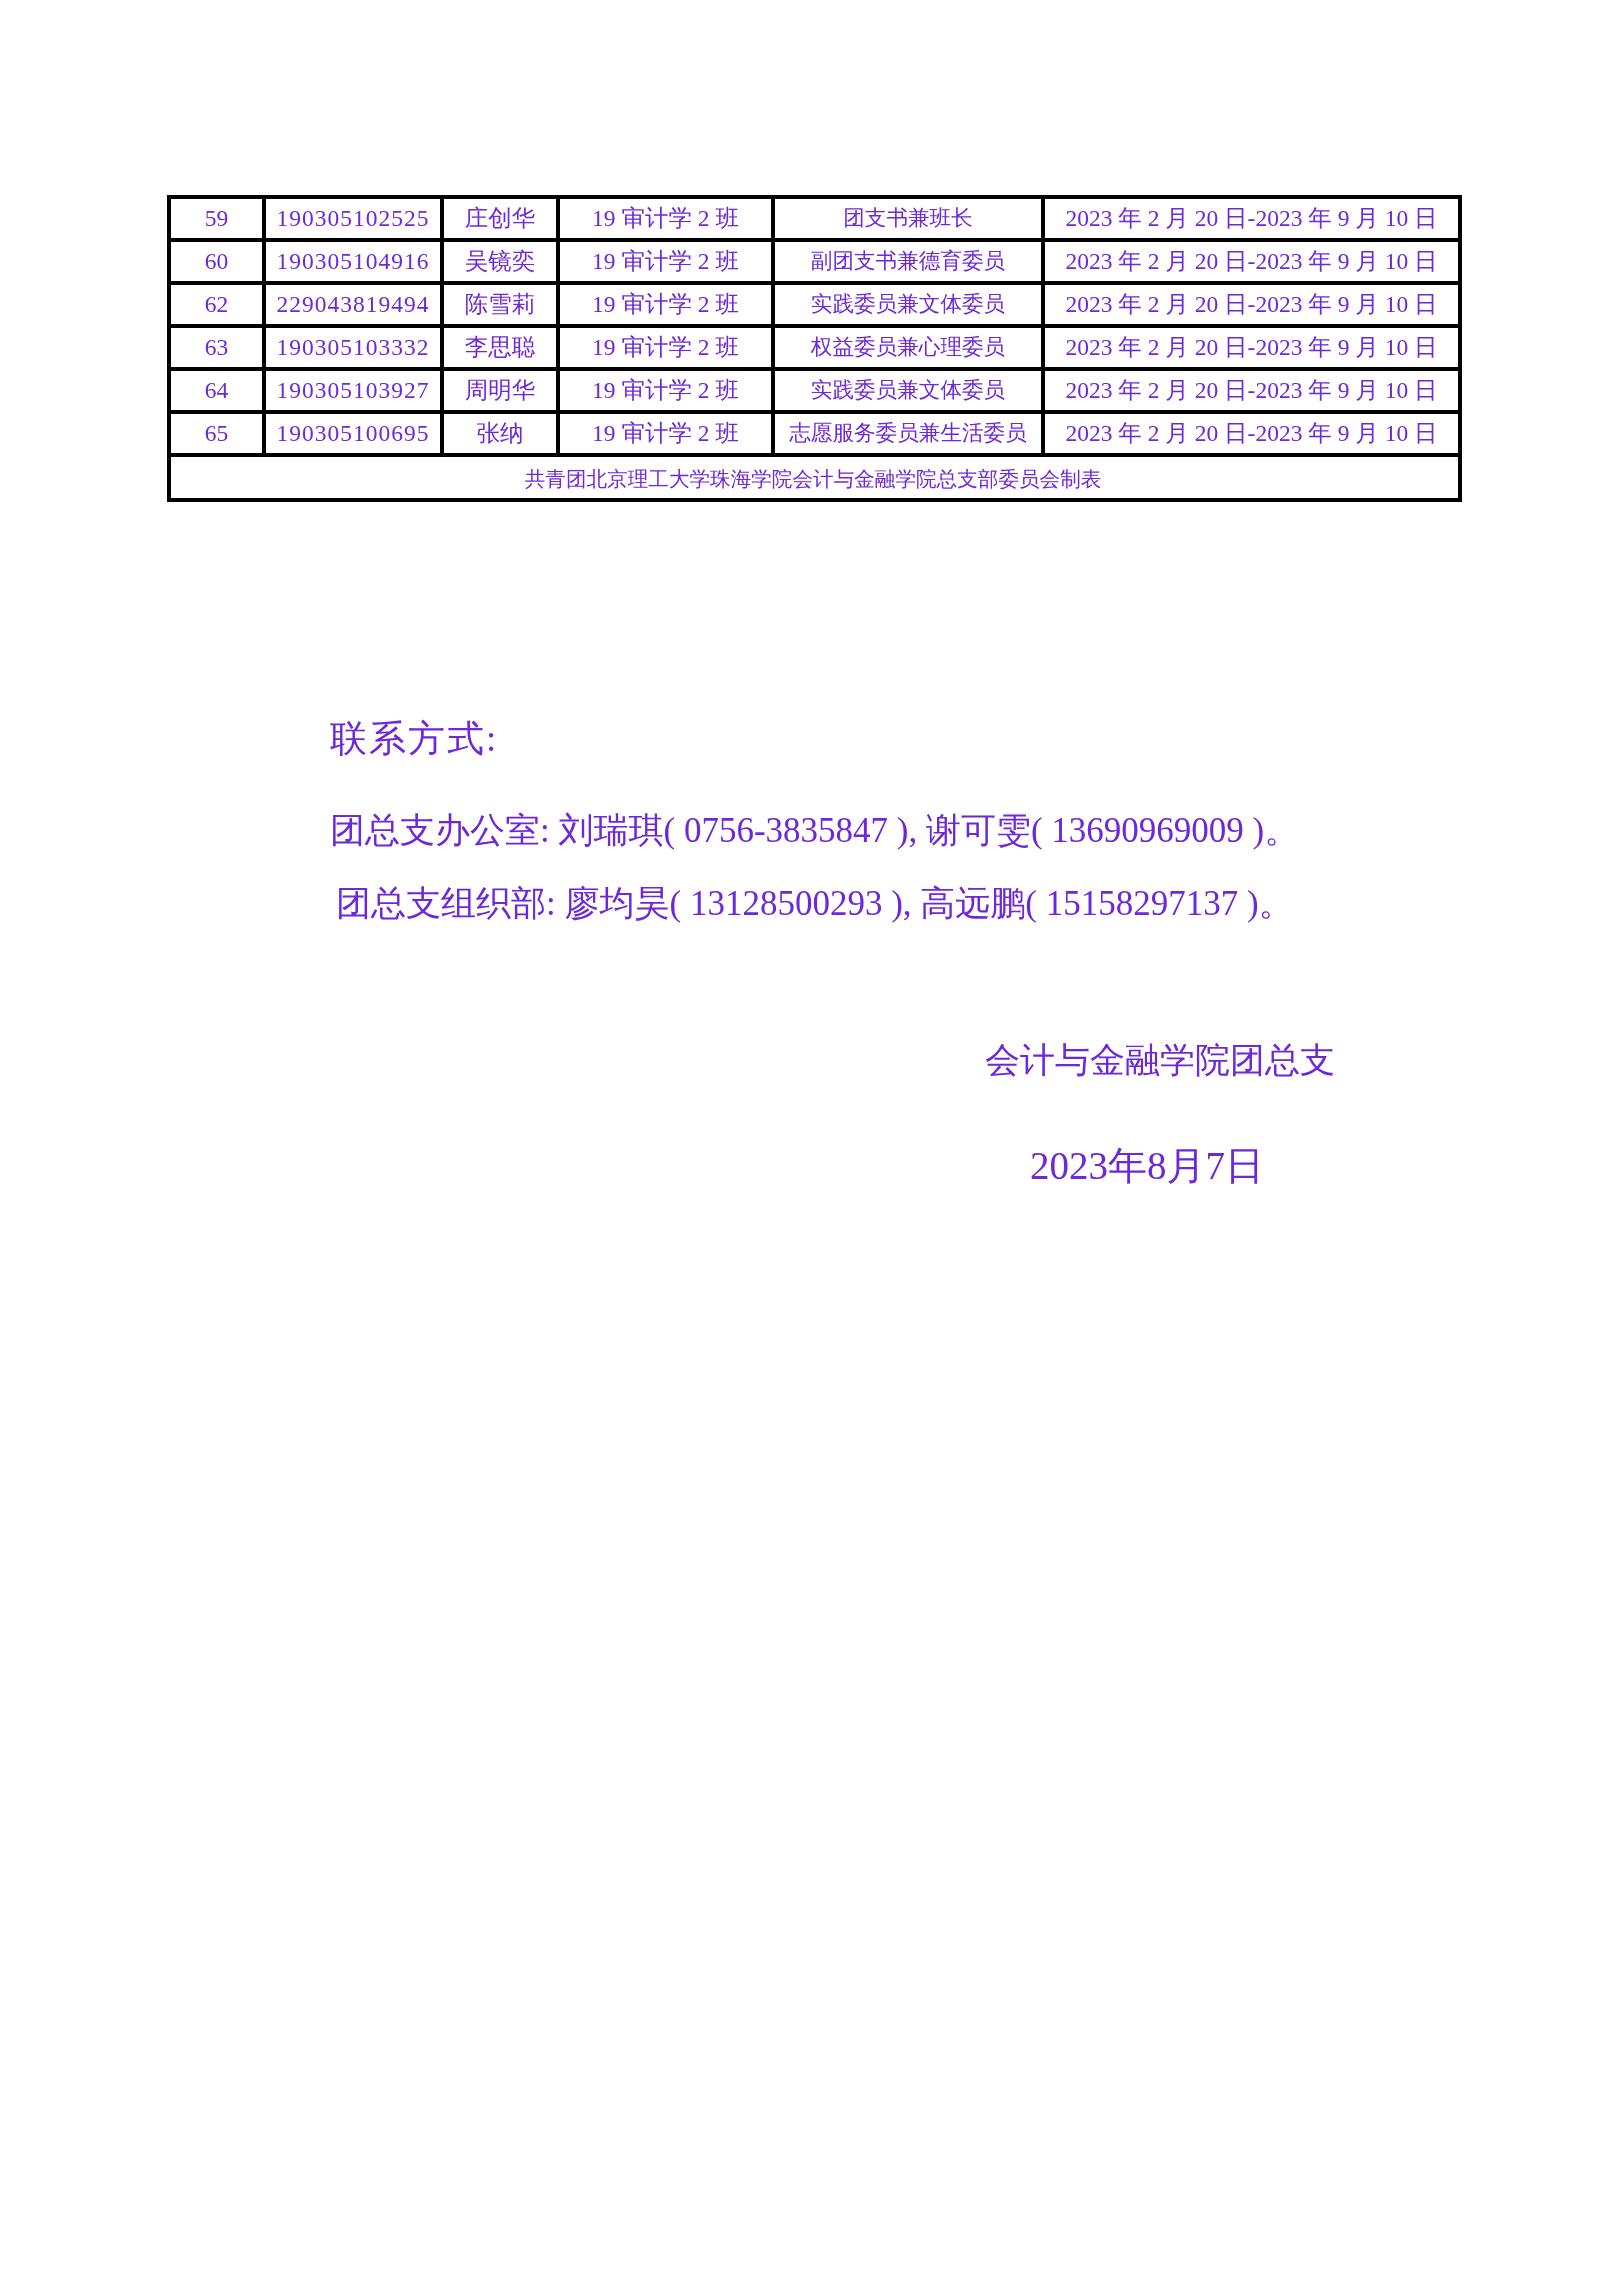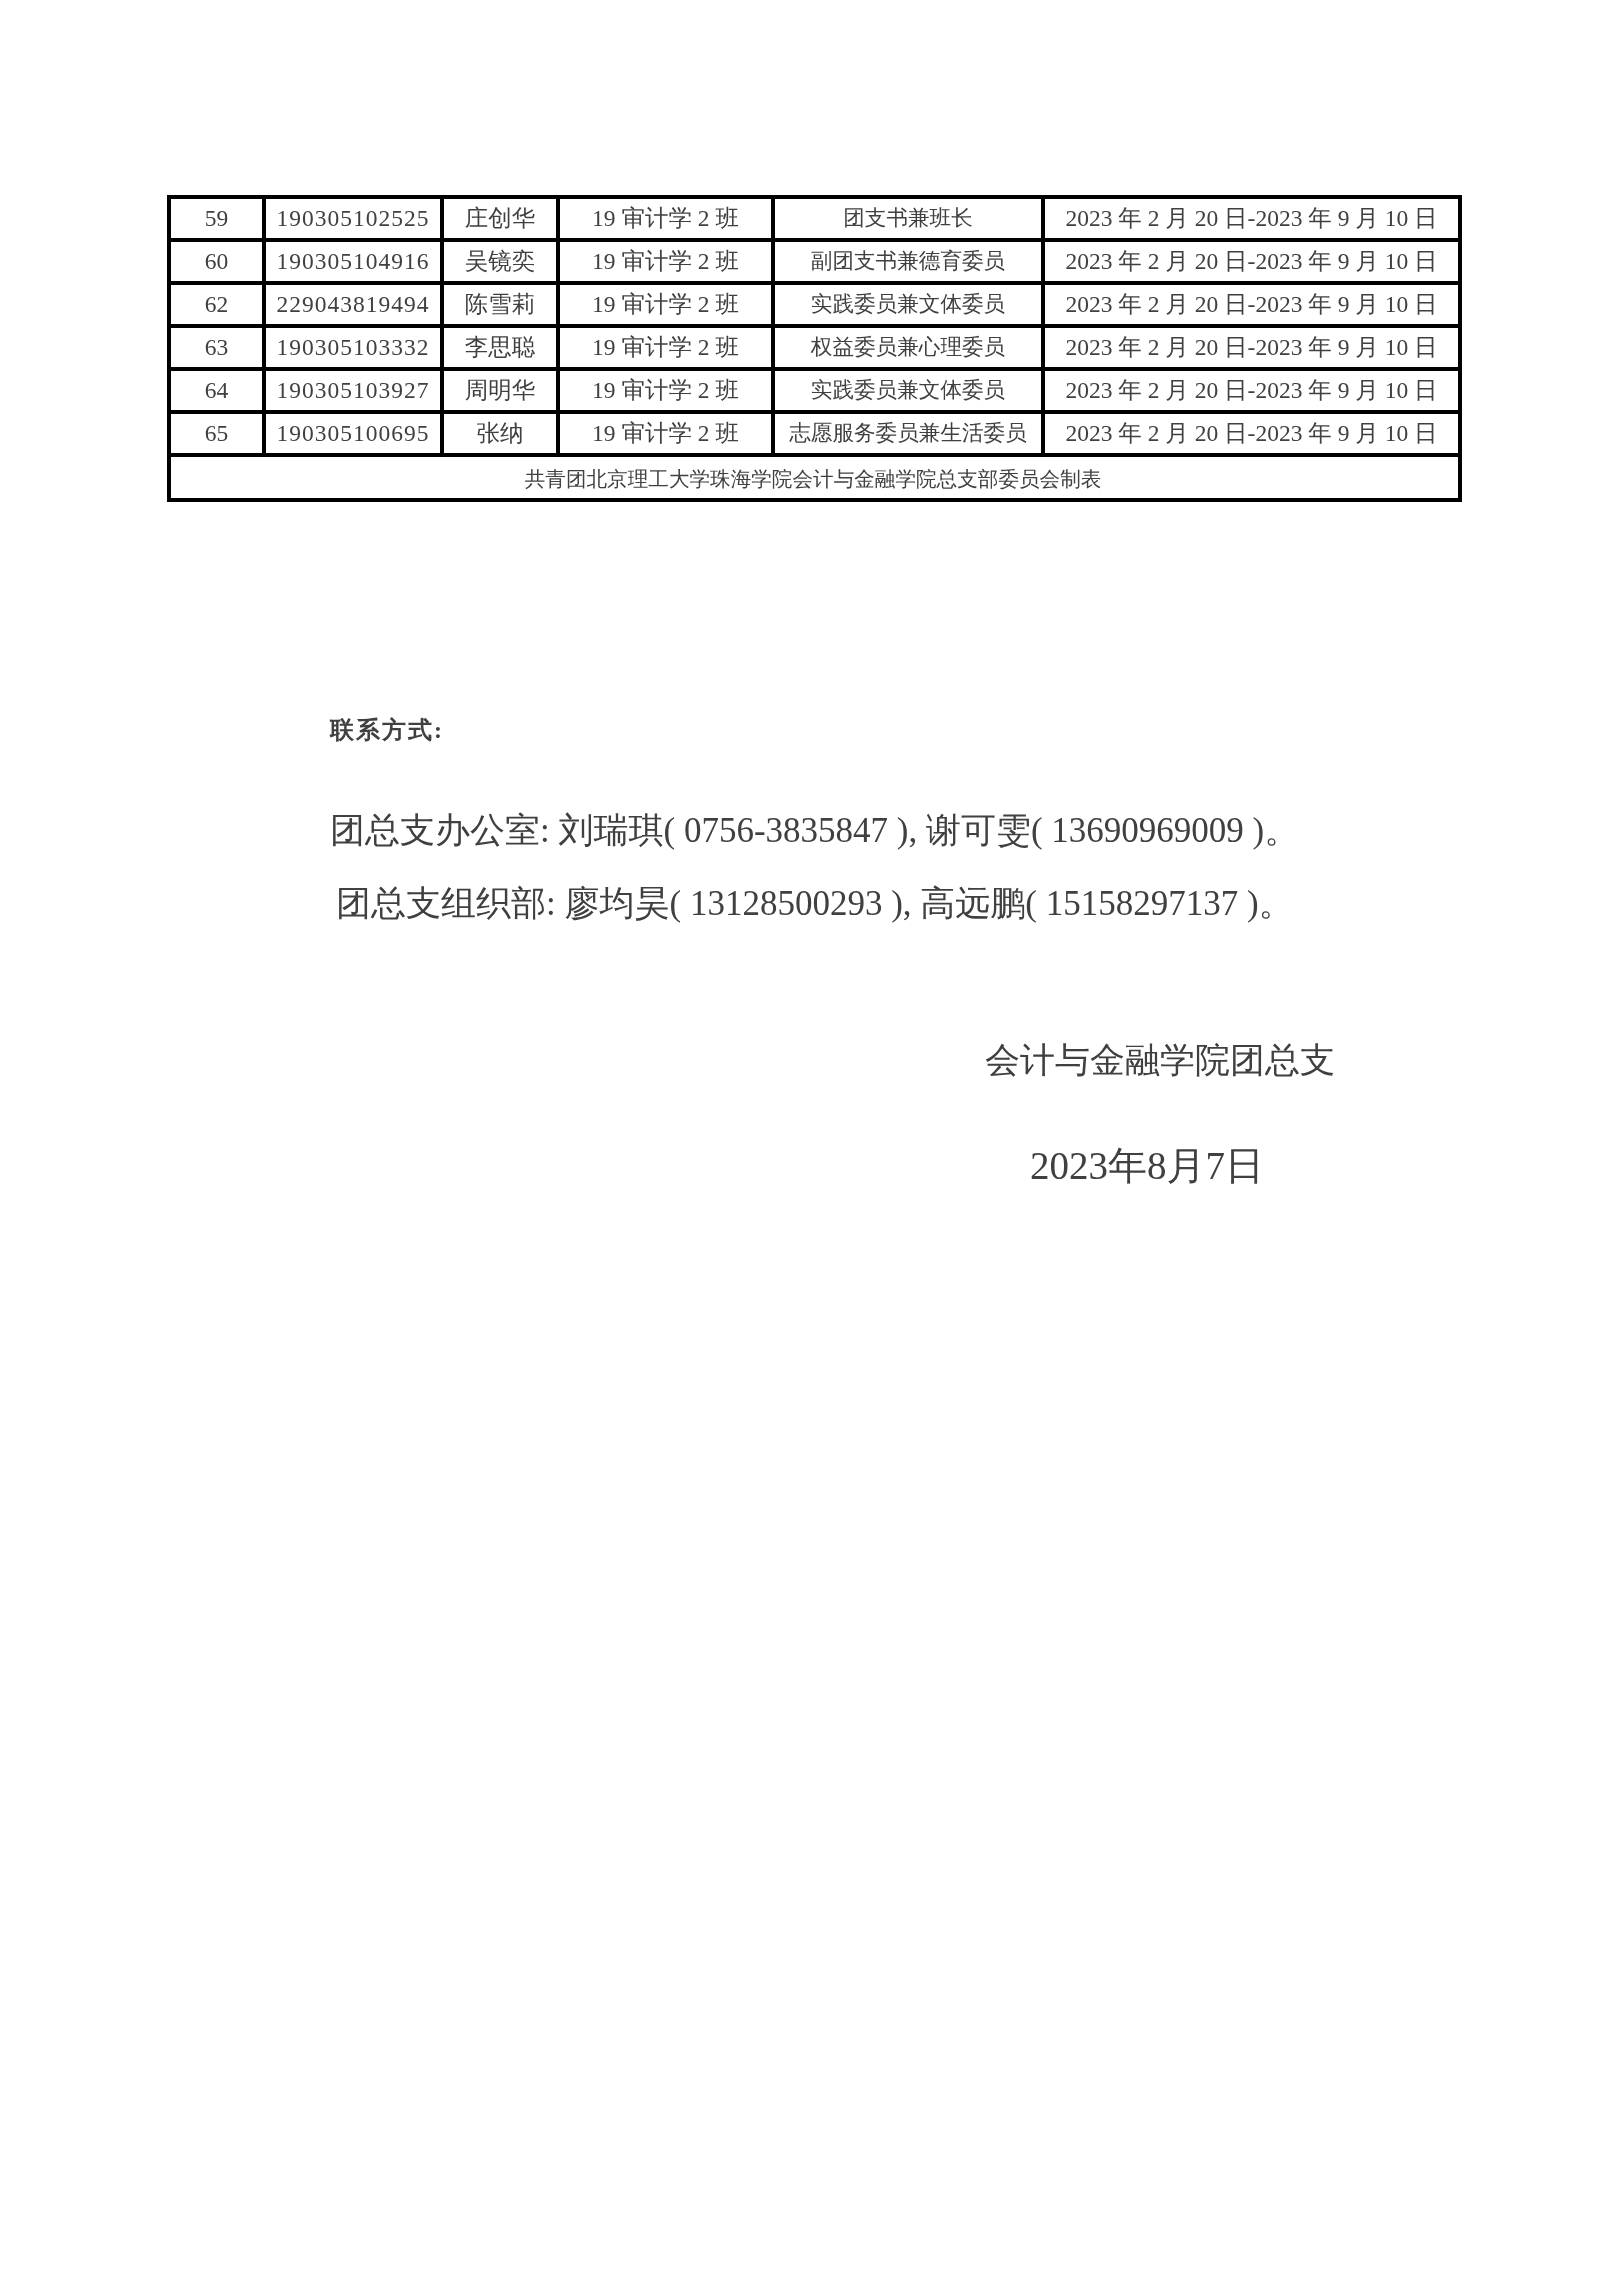--- a/index.html
+++ b/index.html
@@ -5,21 +5,21 @@
   html, body {
     margin: 0;
     padding: 0;
     background: #ffffff;
   }
   .page {
     position: relative;
     width: 1621px;
     height: 2293px;
     background: #ffffff;
-    color: #404040;
+    color: #6d28d9;
     font-family: "Liberation Serif", "DejaVu Serif", serif;
     overflow: hidden;
   }
 
   
   table.roster {
     position: absolute;
     left: 167px;
     top: 195px;
     border-collapse: collapse;
@@ -49,22 +49,22 @@
     padding-right: 2.9px;
     padding-top: 3.9px;
   }
 
   
   .contact-heading {
     position: absolute;
     left: 330px;
     top: 714px;
     margin: 0;
-    font-size: 24px;
-    font-weight: 700;
+    font-size: 37px;
+    font-weight: 400;
     letter-spacing: 2px;
   }
   .contact-line-1 {
     position: absolute;
     left: 330px;
     top: 807px;
     margin: 0;
     font-size: 35px;
   }
   .contact-line-2 {

